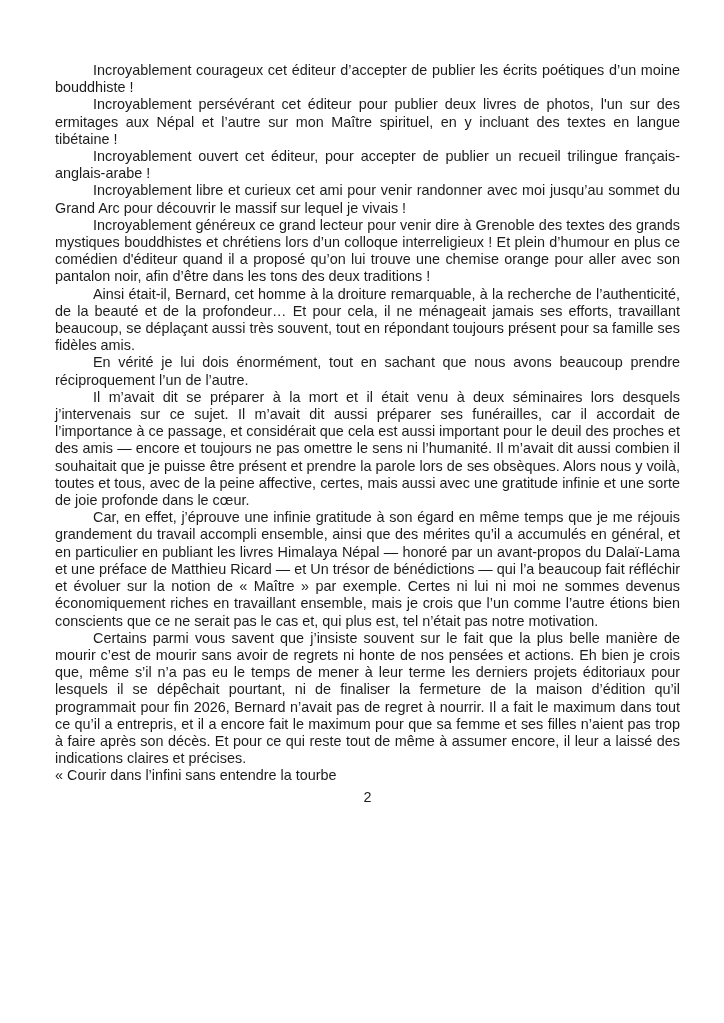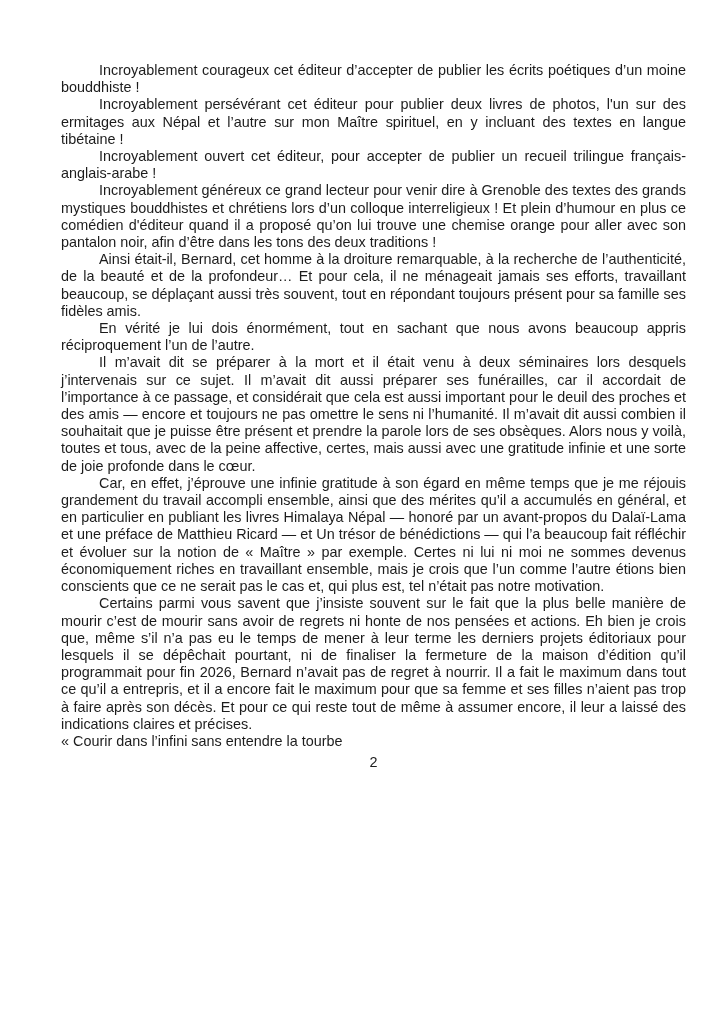--- a/index.html
+++ b/index.html
@@ -11,21 +11,21 @@
     position: relative;
     width: 724px;
     height: 1023px;
     background: #ffffff;
     font-family: "Liberation Sans", sans-serif;
     color: #1c1c1c;
     overflow: hidden;
   }
   .textcol {
     position: absolute;
-    left: 61px;
+    left: 55px;
     top: 62px;
     width: 625px;
     font-size: 14.4px;
     line-height: 17.2px;
     text-align: justify;
   }
   p.para {
     margin: 0;
     padding: 0;
   }
@@ -42,22 +42,23 @@
   }
 </style>
 </head>
 <body>
 
 <div class="page">
   <div class="textcol">
     <p class="para indent">Incroyablement courageux cet éditeur d’accepter de publier les écrits poétiques d’un moine bouddhiste&nbsp;!</p>
     <p class="para indent">Incroyablement persévérant cet éditeur pour publier deux livres de photos, l'un sur des ermitages aux Népal et l’autre sur mon Maître spirituel, en y incluant des textes en langue tibétaine&nbsp;!</p>
     <p class="para indent">Incroyablement ouvert cet éditeur, pour accepter de publier un recueil trilingue français-anglais-arabe&nbsp;!</p>
+    <p class="para indent">Incroyablement libre et curieux cet ami pour venir randonner avec moi jusqu’au sommet du Grand Arc pour découvrir le massif sur lequel je vivais&nbsp;!</p>
     <p class="para indent">Incroyablement généreux ce grand lecteur pour venir dire à Grenoble des textes des grands mystiques bouddhistes et chrétiens lors d’un colloque interreligieux&nbsp;! Et plein d’humour en plus ce comédien d'éditeur quand il a proposé qu’on lui trouve une chemise orange pour aller avec son pantalon noir, afin d’être dans les tons des deux traditions&nbsp;!</p>
     <p class="para indent">Ainsi était-il, Bernard, cet homme à la droiture remarquable, à la recherche de l’authenticité, de la beauté et de la profondeur… Et pour cela, il ne ménageait jamais ses efforts, travaillant beaucoup, se déplaçant aussi très souvent, tout en répondant toujours présent pour sa famille ses fidèles amis.</p>
-    <p class="para indent">En vérité je lui dois énormément, tout en sachant que nous avons beaucoup appris réciproquement l’un de l’autre.</p>
+    <p class="para indent">En vérité je lui dois énormément, tout en sachant que nous avons beaucoup prendre réciproquement l’un de l’autre.</p>
     <p class="para indent">Il m’avait dit se préparer à la mort et il était venu à deux séminaires lors desquels j’intervenais sur ce sujet. Il m’avait dit aussi préparer ses funérailles, car il accordait de l’importance à ce passage, et considérait que cela est aussi important pour le deuil des proches et des amis — encore et toujours ne pas omettre le sens ni l’humanité. Il m’avait dit aussi combien il souhaitait que je puisse être présent et prendre la parole lors de ses obsèques. Alors nous y voilà, toutes et tous, avec de la peine affective, certes, mais aussi avec une gratitude infinie et une sorte de joie profonde dans le cœur.</p>
     <p class="para indent">Car, en effet, j’éprouve une infinie gratitude à son égard en même temps que je me réjouis grandement du travail accompli ensemble, ainsi que des mérites qu’il a accumulés en général, et en particulier en publiant les livres Himalaya Népal — honoré par un avant-propos du Dalaï-Lama et une préface de Matthieu Ricard — et Un trésor de bénédictions — qui l’a beaucoup fait réfléchir et évoluer sur la notion de «&nbsp;Maître&nbsp;» par exemple. Certes ni lui ni moi ne sommes devenus économiquement riches en travaillant ensemble, mais je crois que l’un comme l’autre étions bien conscients que ce ne serait pas le cas et, qui plus est, tel n’était pas notre motivation.</p>
     <p class="para indent gap">Certains parmi vous savent que j’insiste souvent sur le fait que la plus belle manière de mourir c’est de mourir sans avoir de regrets ni honte de nos pensées et actions. Eh bien je crois que, même s’il n’a pas eu le temps de mener à leur terme les derniers projets éditoriaux pour lesquels il se dépêchait pourtant, ni de finaliser la fermeture de la maison d’édition qu’il programmait pour fin 2026, Bernard n’avait pas de regret à nourrir. Il a fait le maximum dans tout ce qu’il a entrepris, et il a encore fait le maximum pour que sa femme et ses filles n’aient pas trop à faire après son décès. Et pour ce qui reste tout de même à assumer encore, il leur a laissé des indications claires et précises.</p>
     <p class="para">«&nbsp;Courir dans l’infini sans entendre la tourbe</p>
     <div class="page-number">2</div>
   </div>
 </div>
 
 </body></html>

